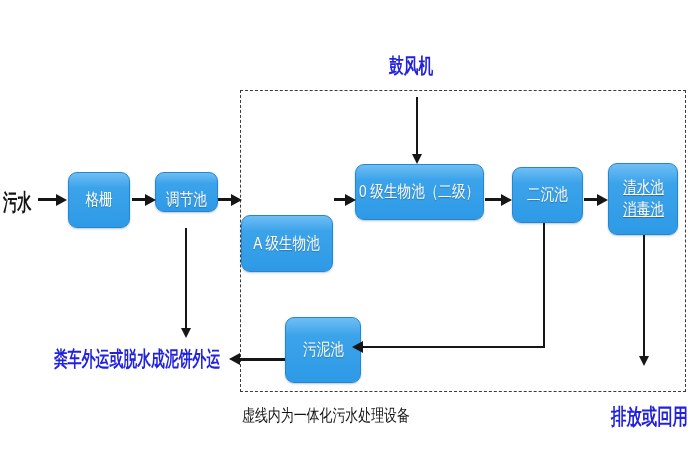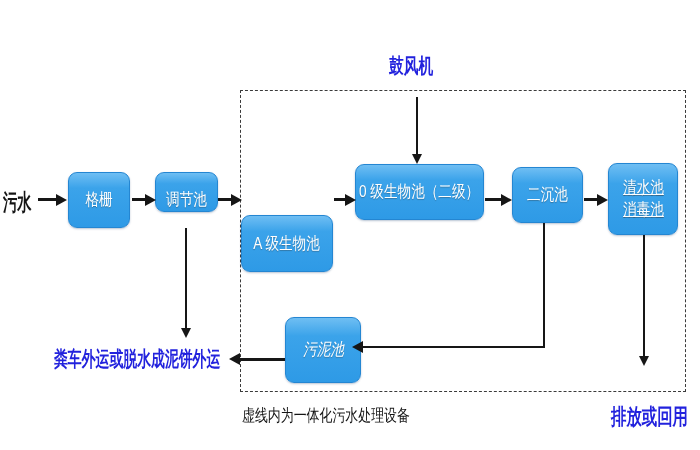--- a/index.html
+++ b/index.html
@@ -69,21 +69,21 @@
   <div class="node" style="left:355px;top:164px;width:129px;height:56px;">
     <span class="nlabel">0 级生物池（二级）</span>
   </div>
   <div class="node" style="left:512px;top:167px;width:71px;height:56px;">
     <span class="nlabel">二沉池</span>
   </div>
   <div class="node" style="left:608px;top:163px;width:70px;height:72px;text-decoration:underline;">
     <span class="nlabel">清水池</span>
     <span class="nlabel">消毒池</span>
   </div>
-  <div class="node" style="left:285px;top:317px;width:76px;height:66px;font-style:italic;">
+  <div class="node" style="left:285px;top:317px;width:76px;height:66px;">
     <span class="nlabel">污泥池</span>
   </div>
 
   <div class="lh" style="left:38px;top:198px;width:18px;"></div>
   <div class="ah-r" style="left:56px;top:194px;"></div>
 
   <div class="lh" style="left:132px;top:198px;width:13px;"></div>
   <div class="ah-r" style="left:145px;top:194px;"></div>
 
   <div class="lh" style="left:218px;top:198px;width:13px;"></div>

